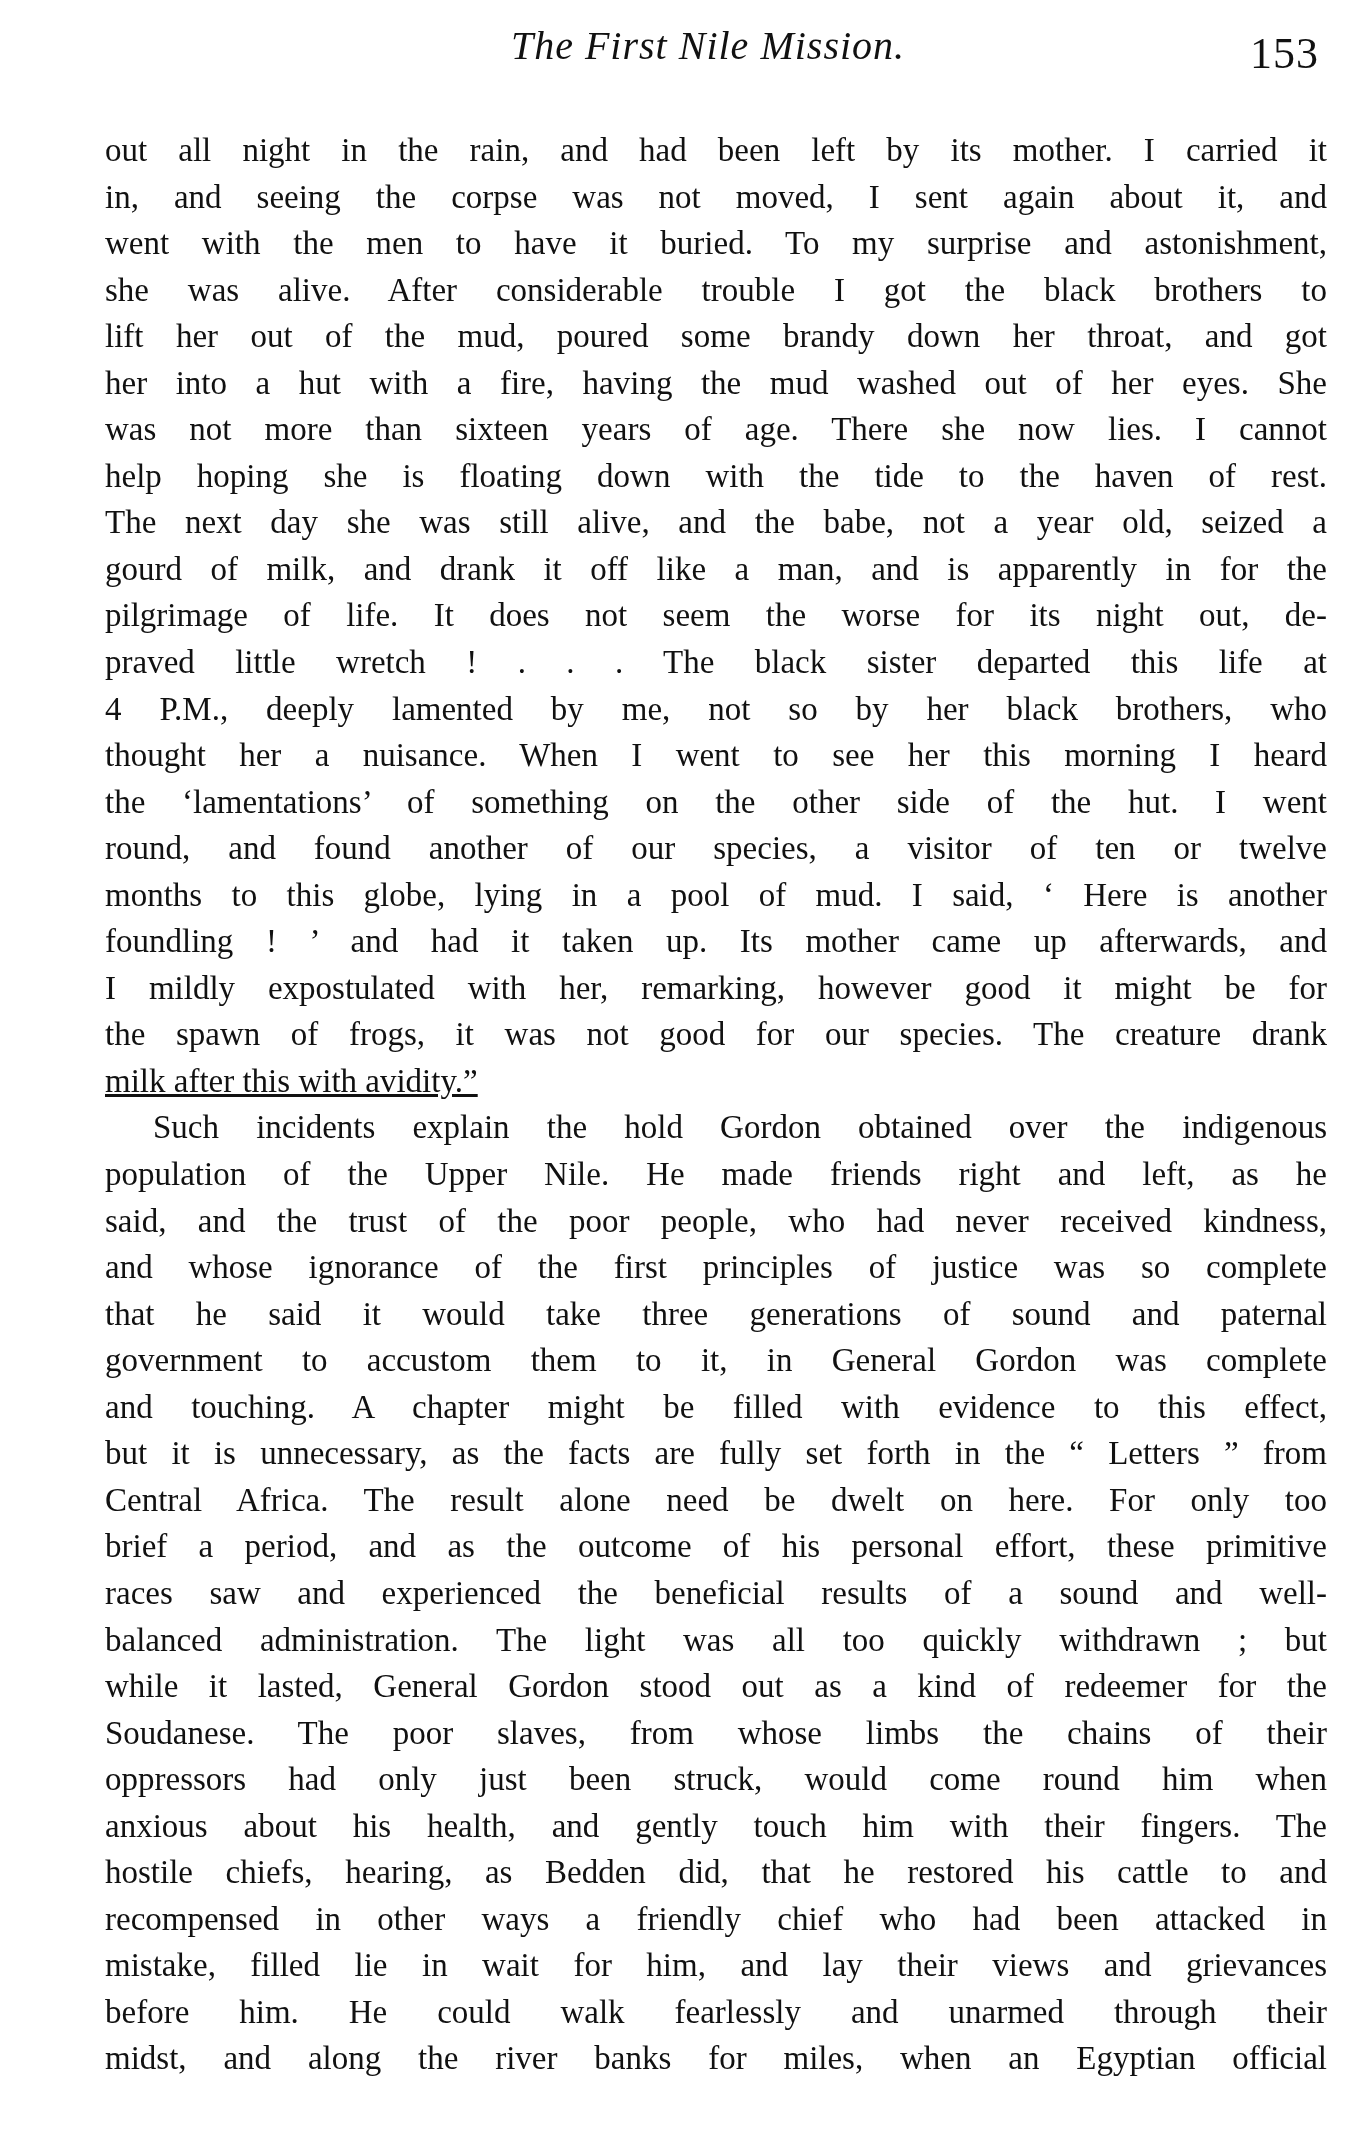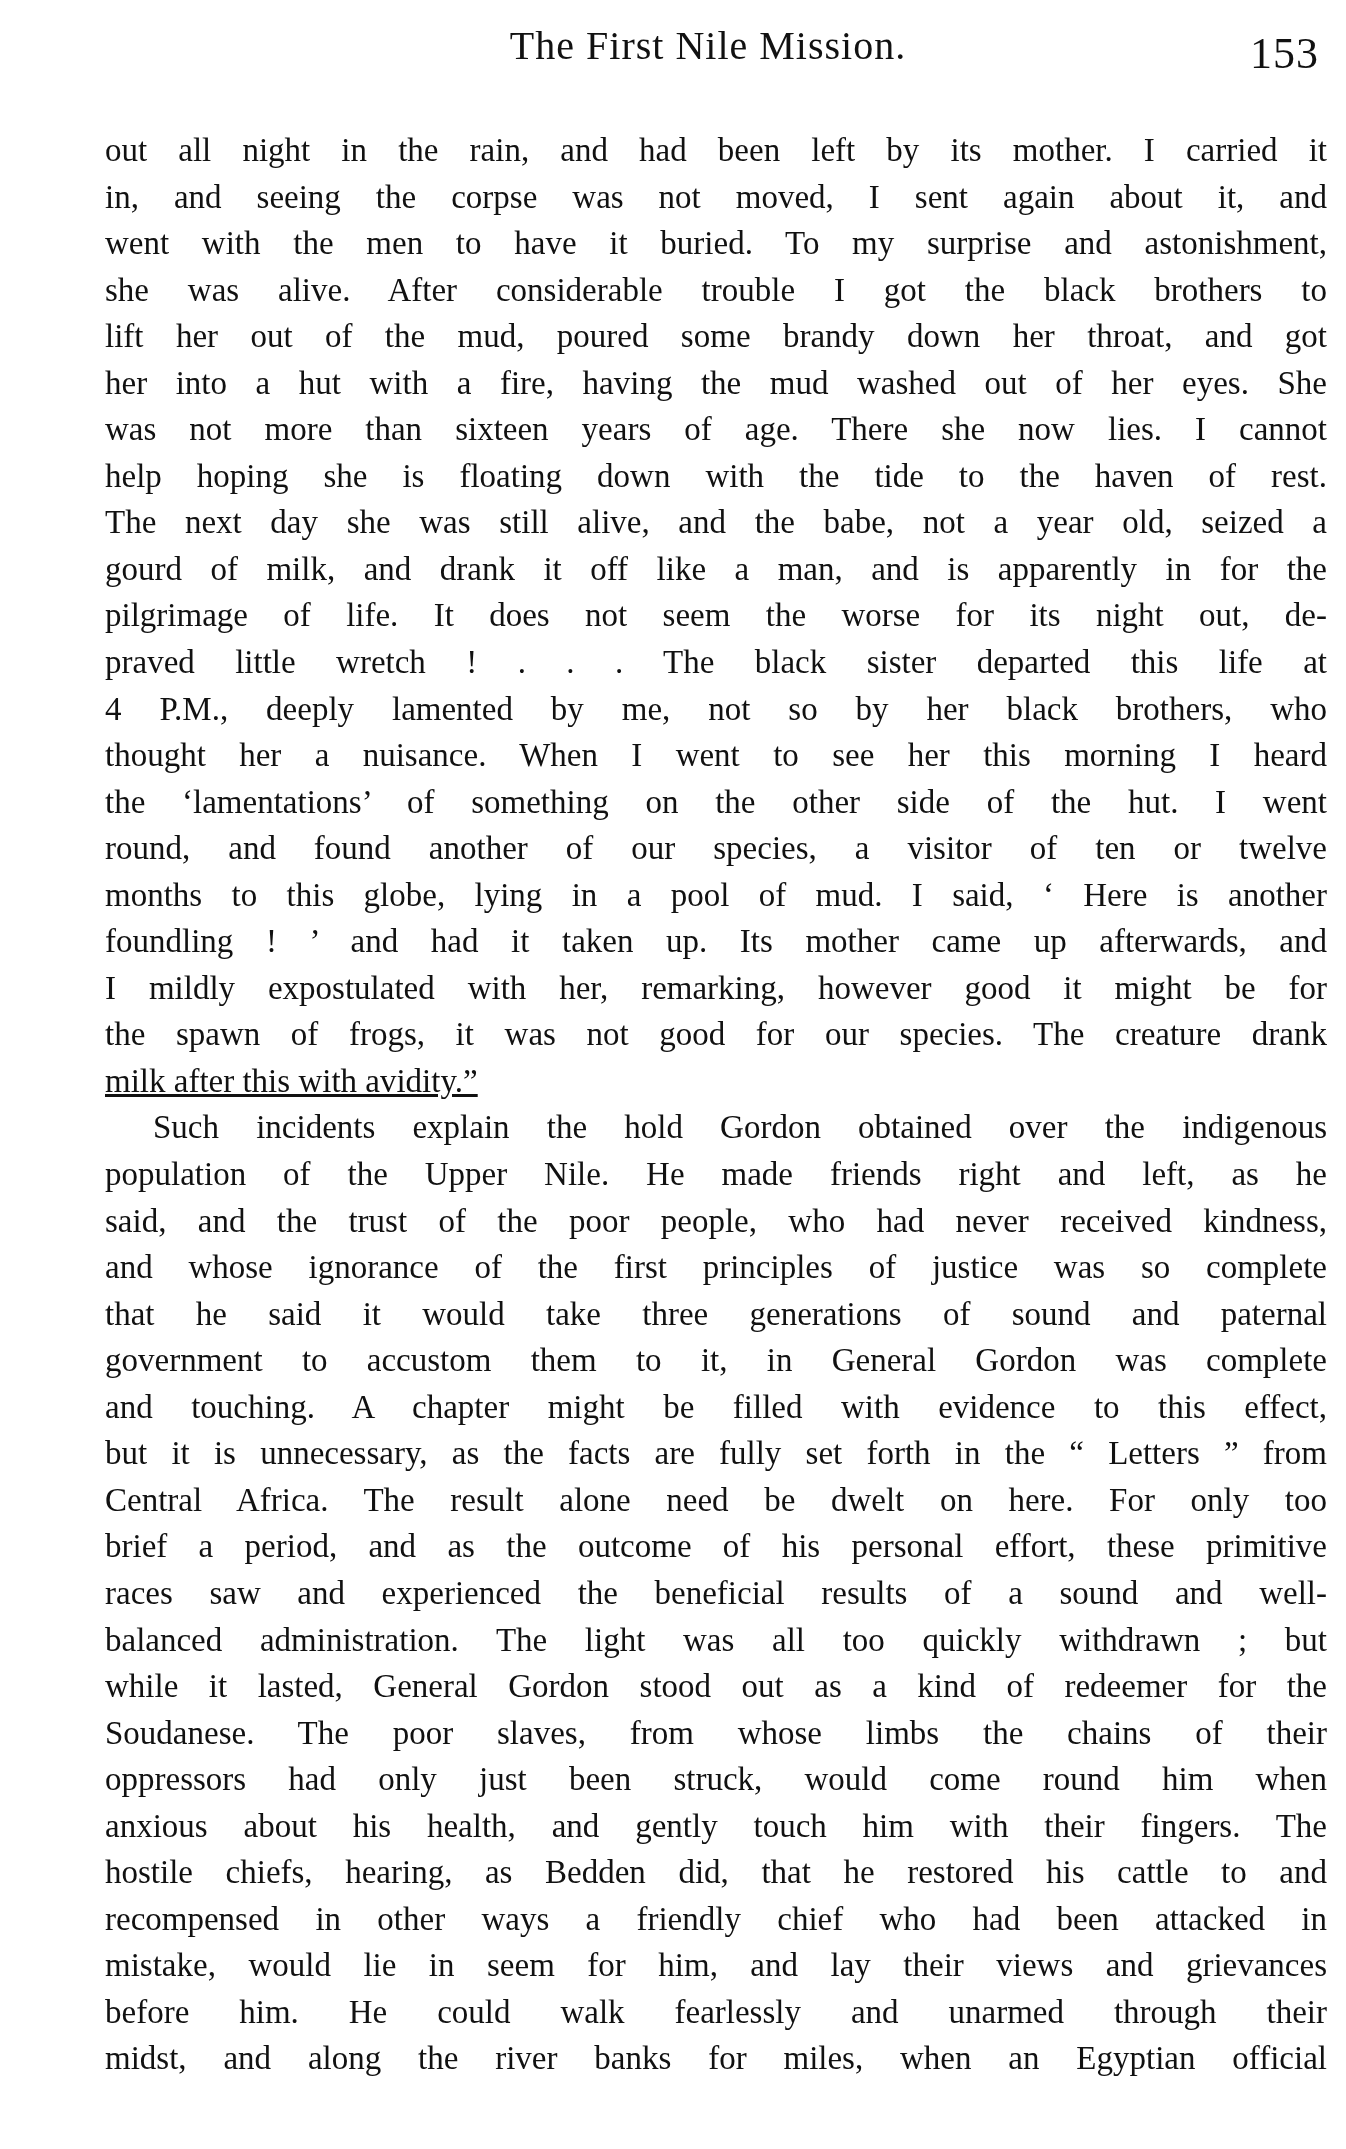--- a/index.html
+++ b/index.html
@@ -1,20 +1,20 @@
 <!DOCTYPE html>
 <html><head>
 <meta charset="utf-8">
 <style>
   html, body { margin: 0; padding: 0; background: #ffffff; }
   body { width: 1346px; height: 2149px; position: relative; overflow: hidden;
          font-family: "Liberation Serif", "DejaVu Serif", serif; color: #111; }
   .header { position: absolute; top: 22px; left: 97px; width: 1222px; height: 60px; }
   .running-title { position: absolute; left: 0; right: 0; top: 0; text-align: center;
-         font-size: 40px; letter-spacing: 1px; }
+         font-style: italic; font-size: 40px; letter-spacing: 1px; }
   .page-number { position: absolute; right: 0; top: 6px; font-size: 44px; letter-spacing: 1px; font-family: Liberation Serif, serif; }
   .body-text { position: absolute; top: 127px; left: 105px; width: 1222px; }
   .line { display: block; height: 46.55px; line-height: 46.55px; font-size: 33px;
           white-space: nowrap; text-align: justify; text-align-last: justify; }
   .line.last { text-align-last: left; text-decoration: underline; }
   .line.indent { padding-left: 48px; }
 </style>
 </head>
 <body>
 
@@ -59,17 +59,17 @@
       <span class="line">Central Africa.  The result alone need be dwelt on here.  For only too</span>
       <span class="line">brief a period, and as the outcome of his personal effort, these primitive</span>
       <span class="line">races saw and experienced the beneficial results of a sound and well-</span>
       <span class="line">balanced administration.  The light was all too quickly withdrawn ; but</span>
       <span class="line">while it lasted, General Gordon stood out as a kind of redeemer for the</span>
       <span class="line">Soudanese.  The poor slaves, from whose limbs the chains of their</span>
       <span class="line">oppressors had only just been struck, would come round him when</span>
       <span class="line">anxious about his health, and gently touch him with their fingers.  The</span>
       <span class="line">hostile chiefs, hearing, as Bedden did, that he restored his cattle to and</span>
       <span class="line">recompensed in other ways a friendly chief who had been attacked in</span>
-      <span class="line">mistake, would lie in seem for him, and lay their views and grievances</span>
+      <span class="line">mistake, filled lie in wait for him, and lay their views and grievances</span>
       <span class="line">before him.  He could walk fearlessly and unarmed through their</span>
       <span class="line">midst, and along the river banks for miles, when an Egyptian official</span>
     </div>
   </div>
 
 </body></html>

